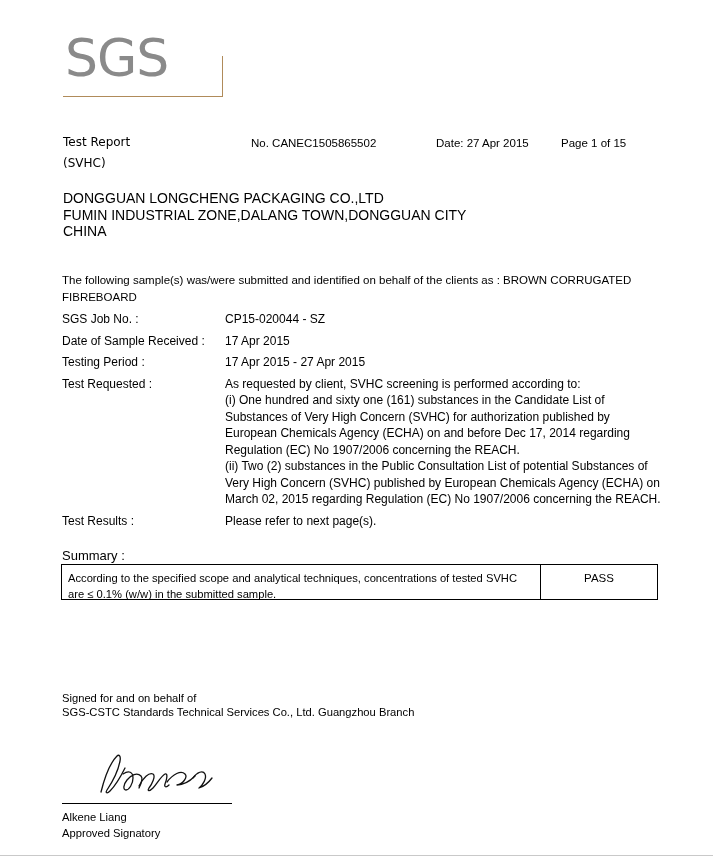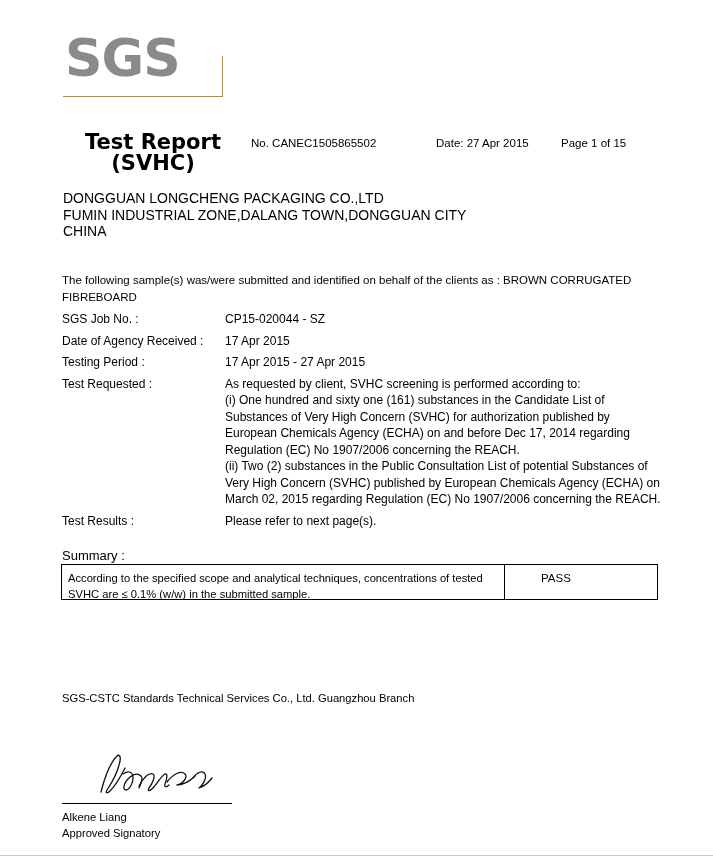--- a/index.html
+++ b/index.html
@@ -24,21 +24,21 @@
   
   .logo-block {
     position: absolute;
     left: 63px;
     top: 30px;
     width: 160px;
     height: 72px;
   }
   .logo-text {
     font-family: "DejaVu Sans", sans-serif;
-    font-weight: bold;
+    font-weight: normal;
     font-size: 52px;
     letter-spacing: -1px;
     color: #8a8a8a;
     line-height: 56px;
     padding-left: 2px;
   }
   .logo-rule-h {
     position: absolute;
     left: 0px;
     top: 66px;
@@ -56,28 +56,27 @@
   }
   
   .hdr {
     position: absolute;
     left: 63px;
     top: 132px;
     width: 590px;
   }
   .hdr-title {
     font-family: "DejaVu Sans", sans-serif;
-    font-weight: bold;
-    font-size: 21px;
+    font-weight: normal;
+    font-size: 12px;
     line-height: 21px;
     letter-spacing: 0px;
     display: inline-block;
     vertical-align: top;
     width: 180px;
-    text-align: center;
   }
   .hdr-meta {
     display: inline-block;
     vertical-align: top;
     font-size: 11.5px;
     line-height: 16px;
     padding-top: 3px;
   }
   .hdr-no { display:inline-block; width: 185px; margin-left: 8px; }
   .hdr-date { display:inline-block; width: 125px; }
@@ -142,23 +141,23 @@
   }
   .summary-text {
     flex: 1 1 auto;
     padding: 5px 8px 0 6px;
     font-size: 11.2px;
     line-height: 16px;
   }
   .summary-result {
     flex: 0 0 116px;
     border-left: 1px solid #000;
+    text-align: center;
     padding-top: 7px;
     font-size: 11.5px;
-    padding-left: 36px;
   }
   
   .signed {
     position: absolute;
     left: 62px;
     top: 692px;
     font-size: 11.2px;
     line-height: 13.5px;
   }
   .sig-img {
@@ -221,21 +220,21 @@
   <div class="intro">The following sample(s) was/were submitted and identified on behalf of the clients as : BROWN CORRUGATED FIBREBOARD</div>
 
   <div class="fields">
 
     <div class="field-row">
       <div class="field-label">SGS Job No. :</div>
       <div class="field-value">CP15-020044 - SZ</div>
     </div>
 
     <div class="field-row">
-      <div class="field-label">Date of Agency Received :</div>
+      <div class="field-label">Date of Sample Received :</div>
       <div class="field-value">17 Apr 2015</div>
     </div>
 
     <div class="field-row">
       <div class="field-label">Testing Period :</div>
       <div class="field-value">17 Apr 2015 - 27 Apr 2015</div>
     </div>
 
     <div class="field-row">
       <div class="field-label">Test Requested :</div>
@@ -253,20 +252,21 @@
 
   </div>
 
   <div class="summary-label">Summary :</div>
   <div class="summary-box">
     <div class="summary-text">According to the specified scope and analytical techniques, concentrations of tested SVHC are ≤ 0.1% (w/w) in the submitted sample.</div>
     <div class="summary-result">PASS</div>
   </div>
 
   <div class="signed">
+    <div>Signed for and on behalf of</div>
     <div>SGS-CSTC Standards Technical Services Co., Ltd. Guangzhou Branch</div>
   </div>
 
   <svg class="sig-img" viewBox="0 0 120 46" xmlns="http://www.w3.org/2000/svg">
     <g fill="none" stroke="#111111" stroke-width="1.3" stroke-linecap="round" stroke-linejoin="round">
       <path d="M6 40 C10 24, 16 10, 22 4 C24 2, 26 4, 25 9 C23 20, 16 32, 12 38 C10 41, 12 42, 15 39 C20 34, 26 24, 30 16"></path>
       <path d="M28 22 C34 18, 38 20, 38 26 C38 32, 34 38, 31 38 C28 38, 28 33, 32 28 C36 23, 42 20, 46 24 C48 26, 46 32, 44 36"></path>
       <path d="M44 34 C48 26, 54 20, 58 22 C61 24, 57 32, 54 36 C52 39, 54 40, 58 36 C62 32, 66 24, 70 22 C73 21, 72 27, 70 32 C69 35, 71 36, 74 33"></path>
       <path d="M72 30 C78 22, 86 18, 90 22 C93 25, 88 32, 82 33 C88 33, 94 30, 100 24"></path>
       <path d="M98 26 C102 20, 108 18, 110 22 C112 26, 108 33, 104 36 C110 34, 114 30, 117 26"></path>

